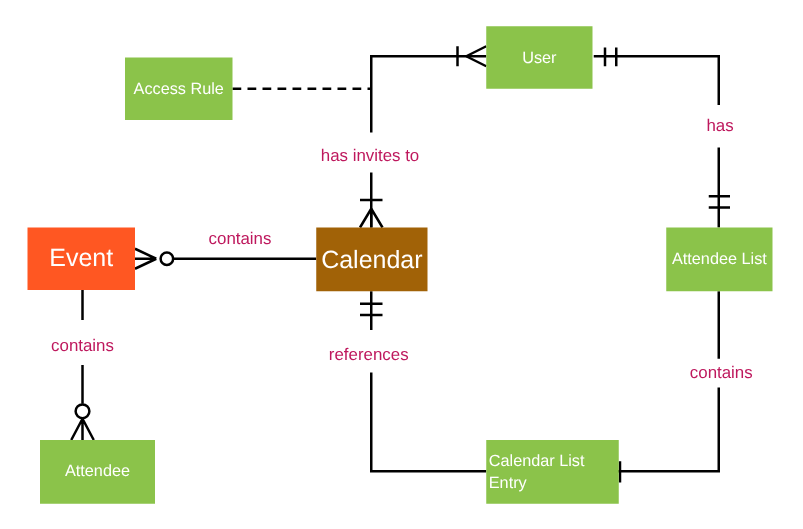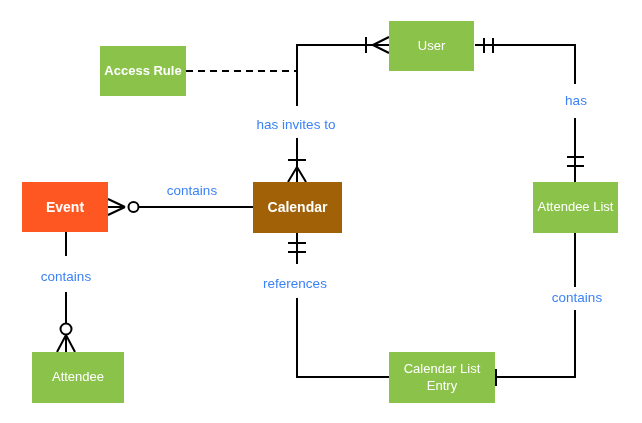--- a/index.html
+++ b/index.html
@@ -5,26 +5,26 @@
   html,body{margin:0;padding:0;background:#ffffff;}
   .stage{
     position:relative;width:642px;height:423px;background:#ffffff;
     font-family:"Liberation Sans",sans-serif;overflow:hidden;
   }
   .stage svg{position:absolute;left:0;top:0;}
   .stage svg path, .stage svg line{stroke:#000000;stroke-width:2;fill:none;}
   .stage svg circle{stroke:#000000;stroke-width:2;fill:#ffffff;}
   .entity{
     position:absolute;display:flex;align-items:center;justify-content:center;
-    color:#ffffff;text-align:center;line-height:1.3;box-sizing:border-box;padding:4px 2px;
+    color:#ffffff;text-align:left;line-height:1.3;box-sizing:border-box;padding:4px 2px;
   }
   .entity.green{font-size:13px;font-weight:400;}
-  .entity.orange{font-size:14px;font-weight:700;}
+  .entity.orange{font-size:20px;font-weight:400;}
   .rel-label{
-    position:absolute;color:#3b82f6;font-size:13.5px;line-height:16px;
+    position:absolute;color:#be185d;font-size:13.5px;line-height:16px;
     text-align:center;background:#ffffff;
   }
 </style>
 </head>
 <body>
 
 <div class="stage">
 
   <svg width="642" height="423" viewBox="0 0 642 423">
 
@@ -80,21 +80,21 @@
   </div>
 
   <div class="entity orange" style="left: 253px; top: 182px; width: 89px; height: 51px; background: #a16207;">
     <span>Calendar</span>
   </div>
 
   <div class="entity green" style="left: 389px; top: 21px; width: 85px; height: 50px; background: rgb(139, 195, 74);">
     <span>User</span>
   </div>
 
-  <div class="entity green" style="left: 100px; top: 46px; width: 86px; height: 50px; background: rgb(139, 195, 74); font-weight: bold;">
+  <div class="entity green" style="left: 100px; top: 46px; width: 86px; height: 50px; background: rgb(139, 195, 74);">
     <span>Access Rule</span>
   </div>
 
   <div class="entity green" style="left: 533px; top: 182px; width: 85px; height: 51px; background: rgb(139, 195, 74);">
     <span>Attendee List</span>
   </div>
 
   <div class="entity green" style="left: 389px; top: 352px; width: 106px; height: 51px; background: rgb(139, 195, 74);">
     <span>Calendar List Entry</span>
   </div>

